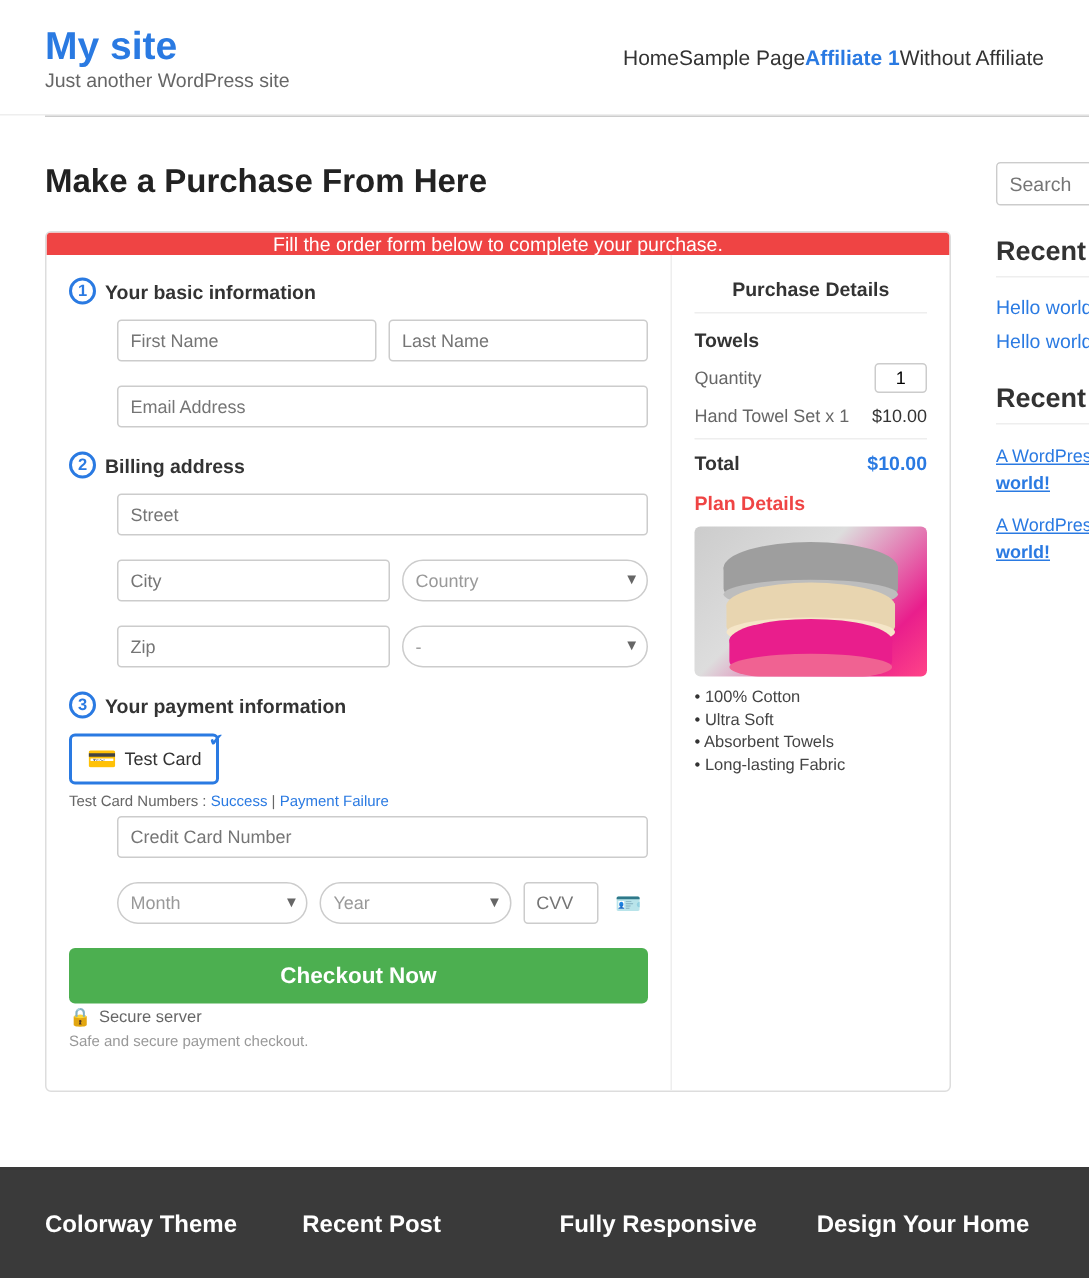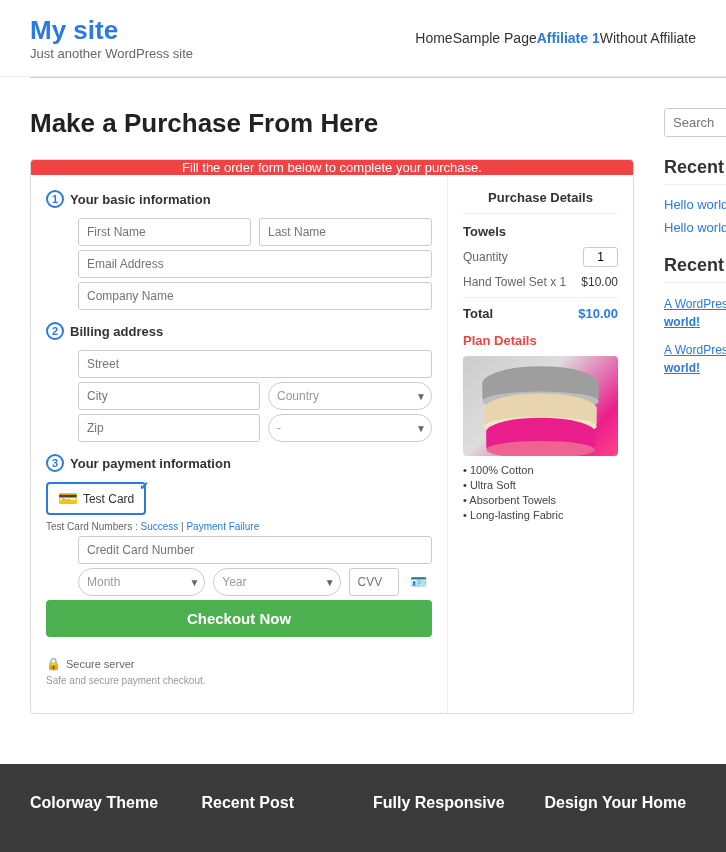--- a/index.html
+++ b/index.html
@@ -13,54 +13,54 @@
     .nav-link { text-decoration: none; color: #333; font-size: 14px; }
     .nav-link.active { color: #2a7ae2; font-weight: bold; }
     .nav-divider { width: 100%; height: 1px; background: #ccc; margin: 0 30px; }
 
     
     .main-content { display: flex; padding: 30px; gap: 30px; max-width: 726px; margin: 0 auto; }
     .content-area { flex: 1; }
     .sidebar { width: 195px; flex-shrink: 0; }
 
     
-    .page-title { font-size: 26px; font-weight: bold; color: #222; margin-bottom: 20px; }
+    .page-title { font-size: 22px; font-weight: bold; color: #222; margin-bottom: 20px; }
 
     
     .checkout-container { border: 1px solid #ddd; border-radius: 4px; overflow: hidden; }
     .checkout-header { background: #ef4444; color: #fff; text-align: center; padding: 0; font-size: 13px; }
 
     
     .checkout-body { display: flex; }
     .form-col { flex: 1; padding: 15px; border-right: 1px solid #eee; }
     .details-col { width: 185px; padding: 15px; }
 
     
     .section-header { display: flex; align-items: center; gap: 6px; font-size: 13px; font-weight: bold; color: #333; margin-bottom: 10px; }
     .section-number { width: 18px; height: 18px; border-radius: 50%; border: 2px solid #2a7ae2; color: #2a7ae2; font-size: 11px; display: flex; align-items: center; justify-content: center; font-weight: bold; }
 
     
-    .form-row { display: flex; gap: 8px; margin-bottom: 4px; padding-left: 32px; }
+    .form-row { display: flex; gap: 8px; margin-bottom: 16px; padding-left: 32px; }
     .form-input { flex: 1; padding: 6px 8px; border: 1px solid #ccc; border-radius: 3px; font-size: 12px; color: #999; background: #fff; }
     .form-section { margin-bottom: 12px; }
     .select-wrap { position: relative; flex: 1; }
     .form-select { width: 100%; padding: 6px 8px; border: 1px solid #ccc; border-radius: 14px; font-size: 12px; color: #999; background: #fff; appearance: none; }
     .select-arrow { position: absolute; right: 6px; top: 50%; transform: translateY(-50%); font-size: 10px; color: #666; pointer-events: none; }
 
     
     .test-card-btn { display: inline-flex; align-items: center; gap: 5px; border: 2px solid #2a7ae2; border-radius: 4px; padding: 5px 10px; font-size: 12px; color: #333; position: relative; cursor: pointer; }
     .test-card-check { position: absolute; top: -5px; right: -5px; color: #2a7ae2; font-size: 12px; }
     .test-card-icon { font-size: 16px; color: #2a7ae2; }
     .card-info { font-size: 10px; color: #666; margin: 6px 0 4px; }
     .card-link { color: #2a7ae2; text-decoration: none; }
     .terms-text { font-size: 10px; color: #666; margin: 8px 0; }
     .terms-link { color: #2a7ae2; text-decoration: none; }
 
     
-    .checkout-btn { background: #4CAF50; color: #fff; border: none; border-radius: 4px; padding: 10px 20px; font-size: 15px; font-weight: bold; cursor: pointer; width: 100%; margin-bottom: 20px; }
+    .checkout-btn { background: #4CAF50; color: #fff; border: none; border-radius: 4px; padding: 10px 20px; font-size: 15px; font-weight: bold; cursor: pointer; width: 100%; margin-bottom: 2px; }
     .secure-row { display: flex; align-items: center; gap: 5px; font-size: 11px; color: #666; margin-bottom: 4px; }
     .secure-icon { font-size: 12px; color: #999; }
     .secure-text-small { font-size: 10px; color: #999; }
 
     
     .purchase-title { font-size: 13px; font-weight: bold; text-align: center; color: #333; margin-bottom: 10px; padding-bottom: 8px; border-bottom: 1px solid #eee; }
     .product-name { font-size: 13px; font-weight: bold; color: #333; margin-bottom: 8px; }
     .detail-row { display: flex; justify-content: space-between; align-items: center; margin-bottom: 8px; font-size: 12px; }
     .detail-label { color: #666; }
     .qty-input { width: 35px; padding: 2px 5px; border: 1px solid #ccc; border-radius: 3px; text-align: center; font-size: 12px; }
@@ -125,23 +125,20 @@
               <div class="section-number">1</div>
               <span>Your basic information</span>
             </div>
             <div class="form-row">
               <input type="text" class="form-input" placeholder="First Name" style="">
               <input type="text" class="form-input" placeholder="Last Name" style="">
             </div>
             <div class="form-row">
               <input type="text" class="form-input" placeholder="Email Address" style="">
             </div>
-            <div class="form-row">
-              <input type="text" class="form-input" placeholder="Company Name" style="">
-            </div>
           </div>
 
           <div class="form-section">
             <div class="section-header">
               <div class="section-number">2</div>
               <span>Billing address</span>
             </div>
             <div class="form-row">
               <input type="text" class="form-input" placeholder="Street" style="">
             </div>

